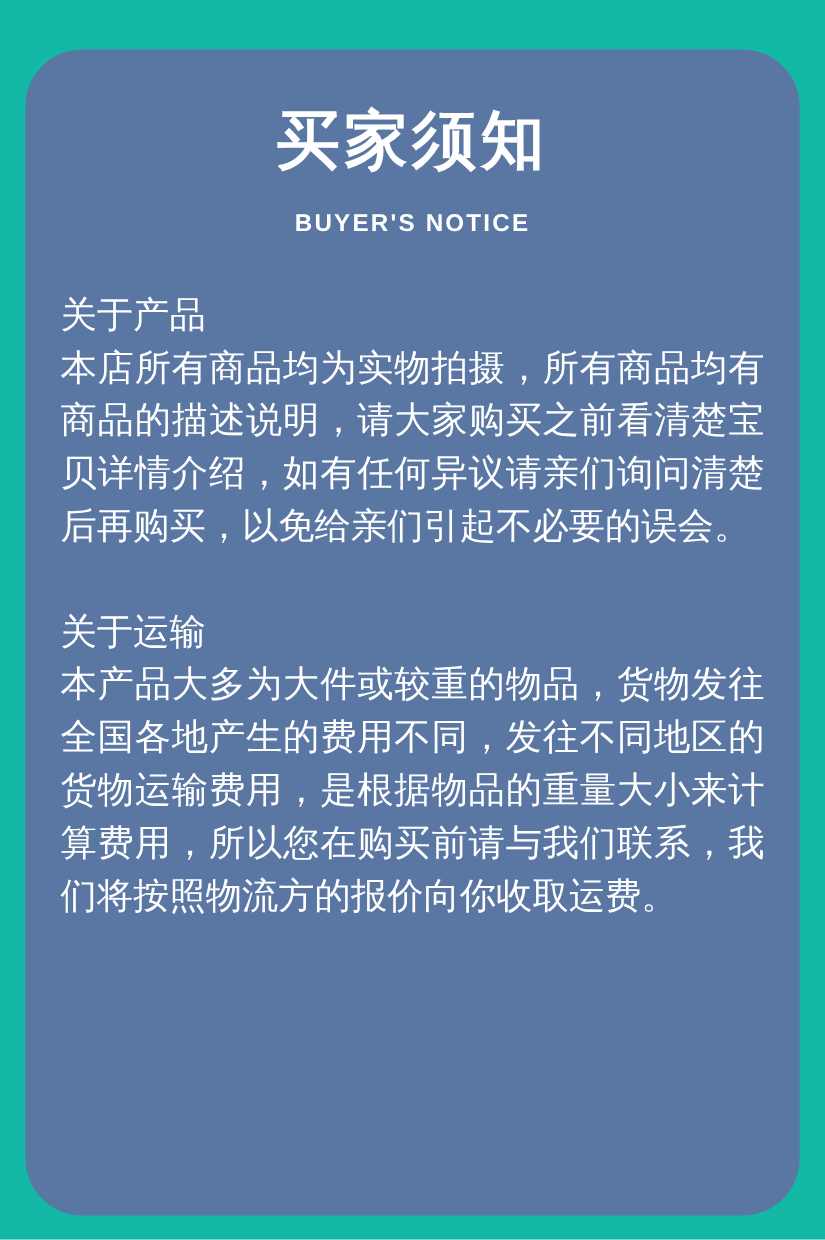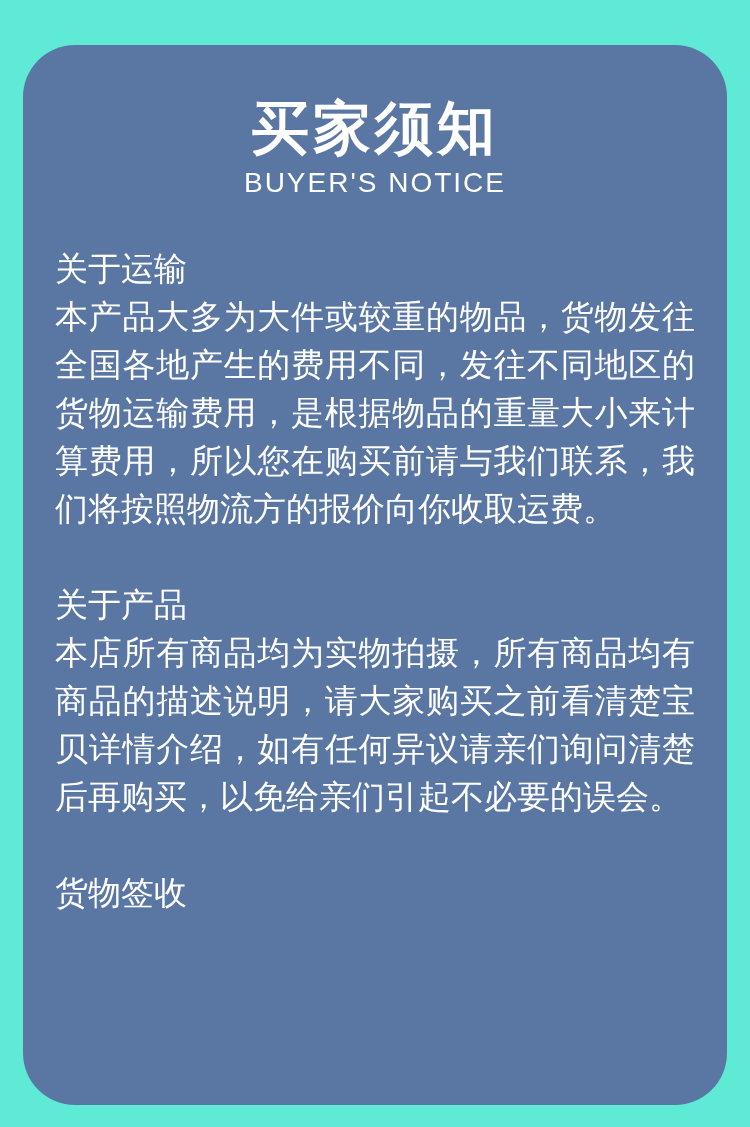--- a/index.html
+++ b/index.html
@@ -7,21 +7,21 @@
     width: 750px;
     height: 1127px;
     background: #ffffff;
     font-family: "Liberation Sans", "DejaVu Sans", sans-serif;
     overflow: hidden;
   }
   .page {
     position: relative;
     width: 750px;
     height: 1127px;
-    background: #5eead4;
+    background: #14b8a6;
   }
   .notice-card {
     position: absolute;
     left: 23px;
     top: 45px;
     width: 704px;
     height: 1060px;
     background: #5A76A3;
     border-radius: 52px;
     color: #ffffff;
@@ -29,24 +29,24 @@
   }
   .card-title {
     text-align: center;
     font-size: 58px;
     font-weight: bold;
     letter-spacing: 4px;
     line-height: 1.15;
   }
   .card-subtitle {
     text-align: center;
-    font-size: 28px;
-    font-weight: 400;
+    font-size: 22px;
+    font-weight: 700;
     letter-spacing: 2px;
-    margin-top: 5px;
+    margin-top: 28px;
   }
   .sections {
     margin-top: 46px;
   }
   .section {
     margin-bottom: 48px;
     font-size: 33px;
     line-height: 48px;
   }
   .section-heading {
@@ -65,28 +65,27 @@
 <div class="page">
   <div class="notice-card">
 
     <div class="card-title">买家须知</div>
 
     <div class="card-subtitle">BUYER'S NOTICE</div>
 
     <div class="sections">
 
       <div class="section">
+        <div class="section-heading">关于产品</div>
+        <div class="section-body">本店所有商品均为实物拍摄，所有商品均有商品的描述说明，请大家购买之前看清楚宝贝详情介绍，如有任何异议请亲们询问清楚后再购买，以免给亲们引起不必要的误会。</div>
+      </div>
+
+      <div class="section">
         <div class="section-heading">关于运输</div>
         <div class="section-body">本产品大多为大件或较重的物品，货物发往全国各地产生的费用不同，发往不同地区的货物运输费用，是根据物品的重量大小来计算费用，所以您在购买前请与我们联系，我们将按照物流方的报价向你收取运费。</div>
       </div>
 
       <div class="section">
-        <div class="section-heading">关于产品</div>
-        <div class="section-body">本店所有商品均为实物拍摄，所有商品均有商品的描述说明，请大家购买之前看清楚宝贝详情介绍，如有任何异议请亲们询问清楚后再购买，以免给亲们引起不必要的误会。</div>
-      </div>
-
-      <div class="section">
-        <div class="section-heading">货物签收</div>
       </div>
 
     </div>
   </div>
 </div>
 
 </body></html>

